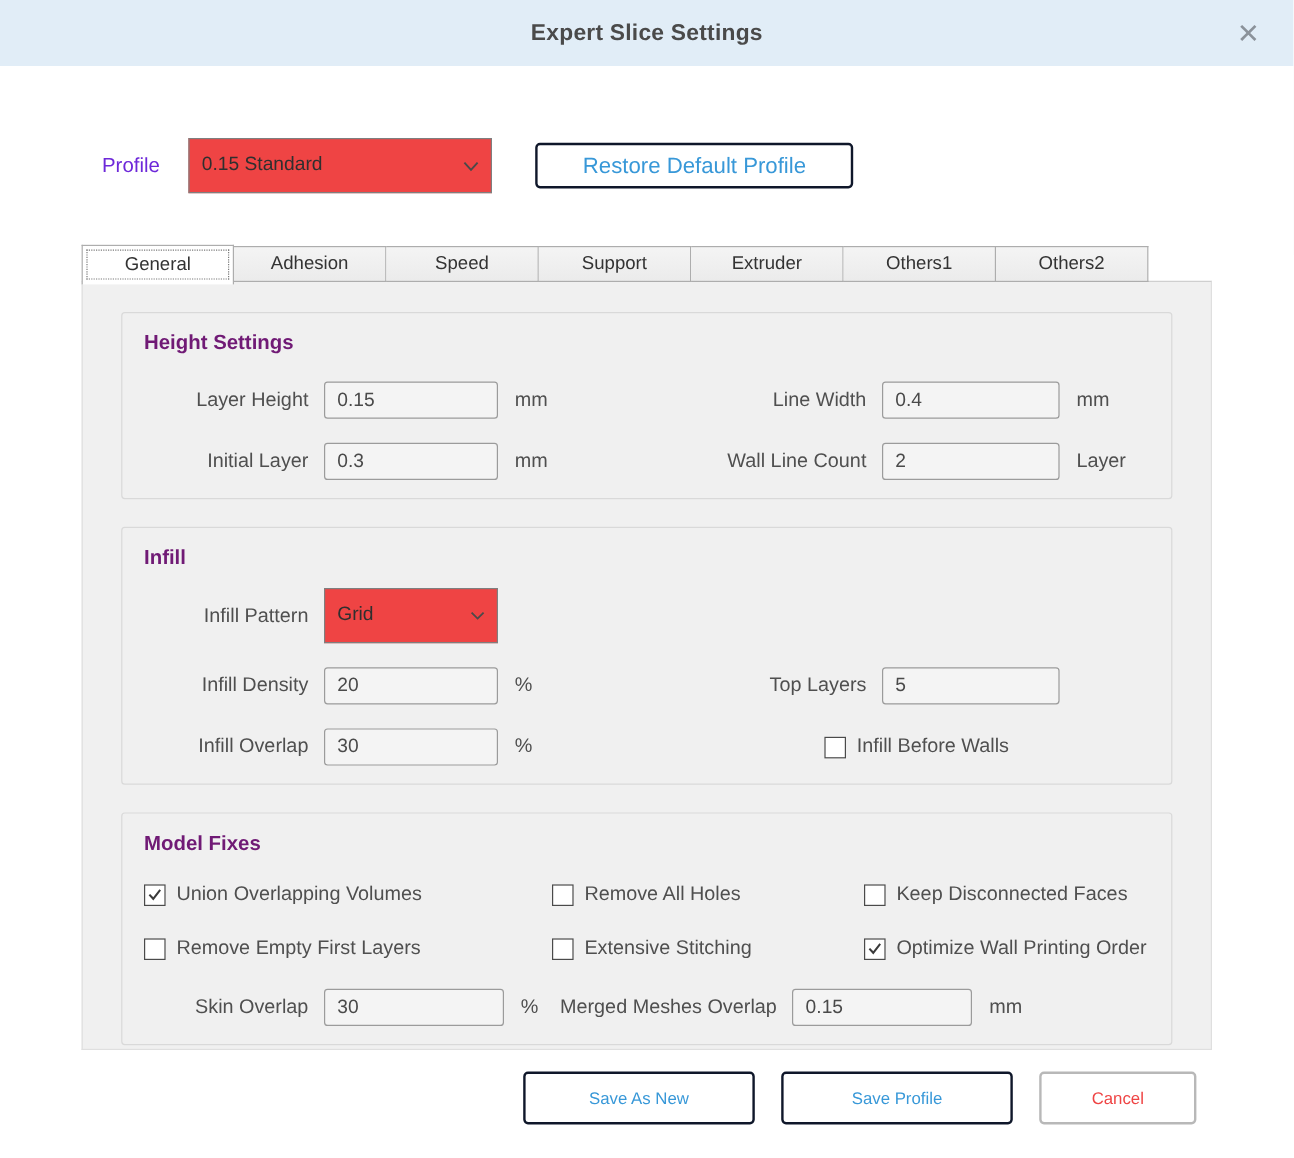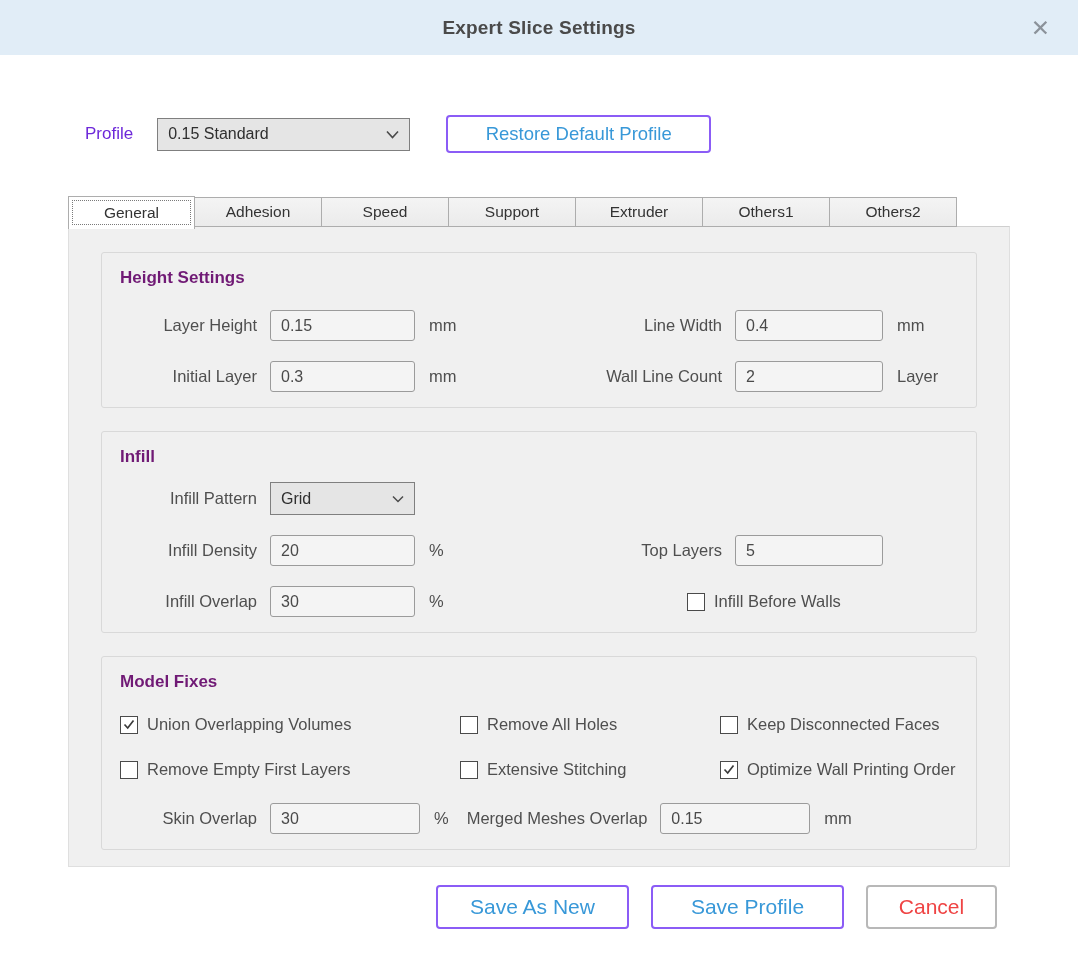--- a/index.html
+++ b/index.html
@@ -9,30 +9,30 @@
   
   .titlebar { position:relative; height:55px; background:#e1edf7;
               display:flex; align-items:center; justify-content:center; }
   .title { font-size:19px; font-weight:600; color:#4a4a4a; letter-spacing:.2px; }
   .close { position:absolute; right:28px; top:50%; transform:translateY(-50%);
            color:#8b929a; font-size:23px; line-height:1; cursor:pointer; }
 
   
   .profile-row { display:flex; align-items:center; margin:60px 0 0 85px; }
   .profile-label { font-size:17px; color:#6d28d9; margin-right:24px; }
-  .dropdown { height:33px; background:#e5e5e5; border:1px solid #7f7f7f;
+  .dropdown { height:46px; background:#ef4444; border:1px solid #7f7f7f;
               display:flex; align-items:center; justify-content:space-between;
               padding:0 10px; cursor:pointer; }
   .dropdown.profile { width:253px; }
   .dropdown .dval { font-size:16px; color:#2f2f2f; }
   .chev { flex:0 0 auto; }
 
   .btn { background:#fff; border-radius:4px; cursor:pointer;
          display:flex; align-items:center; justify-content:center; }
-  .btn-blue { border:2px solid #8b5cf6; color:#3898d8; }
+  .btn-blue { border:2px solid #0f172a; color:#3898d8; }
   .btn-grey { border:2px solid #b8b8b8; color:#ef4444; }
   .restore { width:265px; height:38px; font-size:18.5px; margin-left:36px; }
 
   
   .tabwrap { margin:43px 0 0 68px; width:942px; }
   .tabs { display:flex; height:31px; align-items:flex-end; position:relative; z-index:2; }
   .tab { width:127px; height:30px; line-height:28px; text-align:center;
          background:linear-gradient(#f4f4f4,#ebebeb);
          border:1px solid #adadad; border-left:none;
          font-size:15.5px; color:#333; cursor:pointer; }
@@ -78,21 +78,21 @@
   .cbrow { display:flex; align-items:center;gap:20px; }
   .cbrow + .cbrow { margin-top:26px; }
   .cw1 { width:320px; } .cw2 { width:240px; }
   .fixrow { display:flex; align-items:center; margin-top:24px; }
   .mlbl { margin-left:18px; }
   .cb-offset { margin-left:125px; }
 
   
   .footer { display:flex; justify-content:flex-end; align-items:center;
             gap:22px; margin-top:18px; padding-right:81px; }
-  .btn-footer { height:44px; font-size:21px; }
+  .btn-footer { height:44px; font-size:14px; }
   .b193 { width:193px; } .b131 { width:131px; }
 </style>
 </head>
 <body>
 
 <div class="titlebar">
   <span class="title">Expert Slice Settings</span>
   <span class="close">✕</span>
 </div>
 

